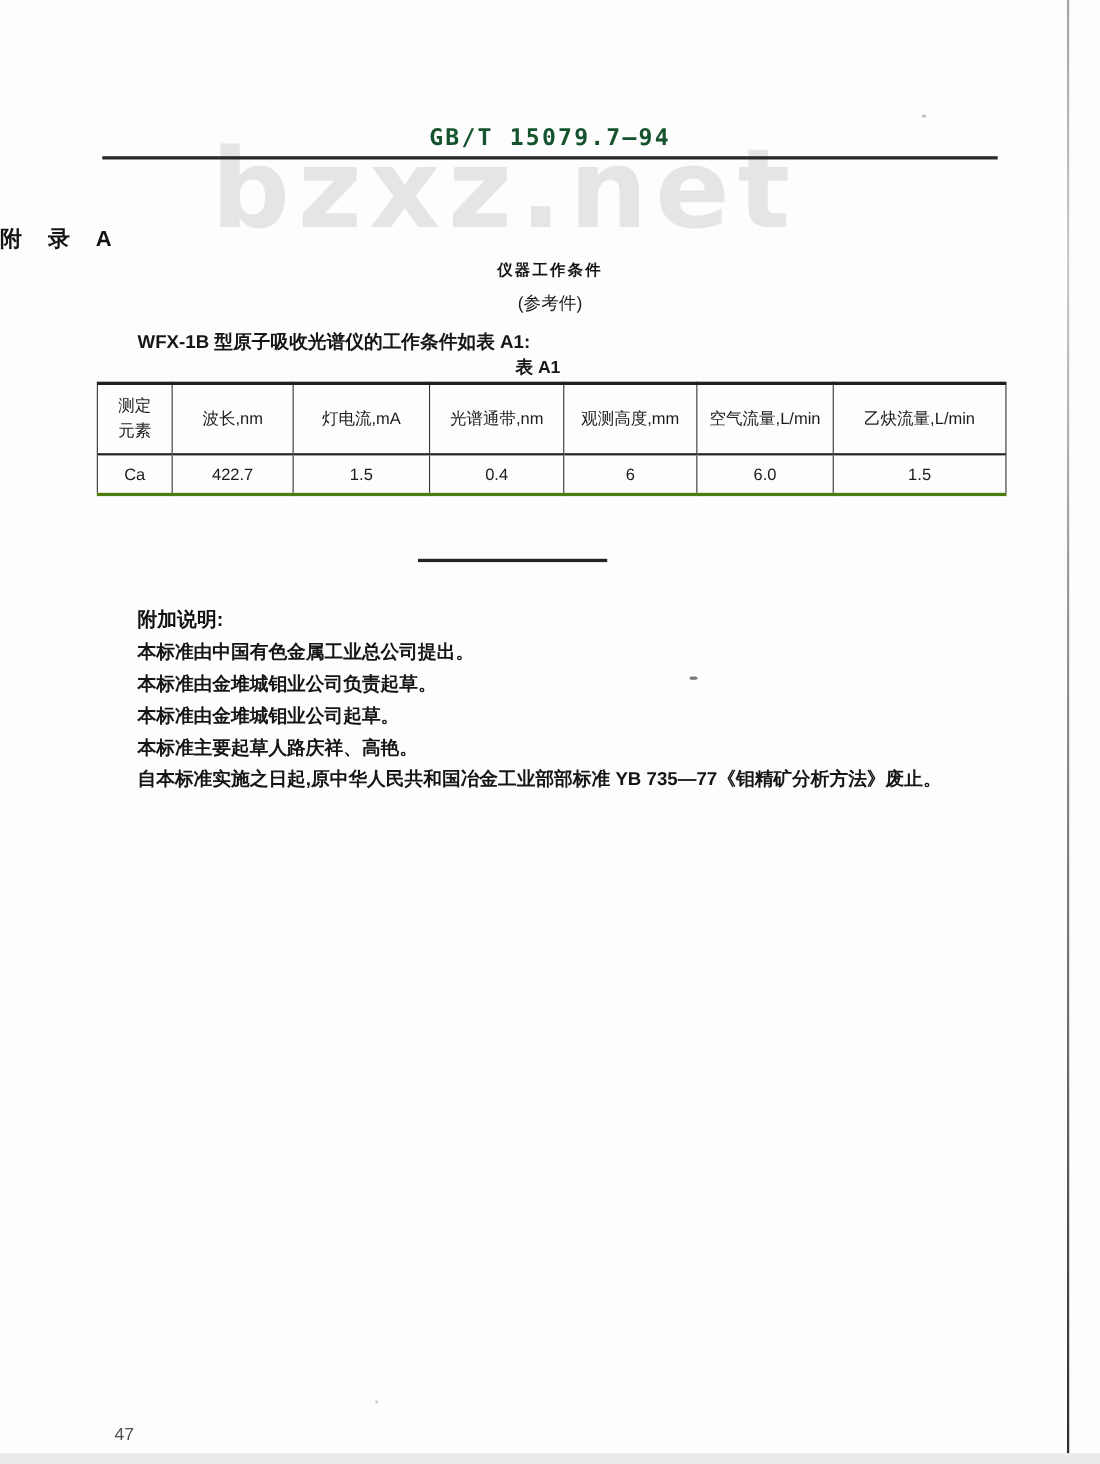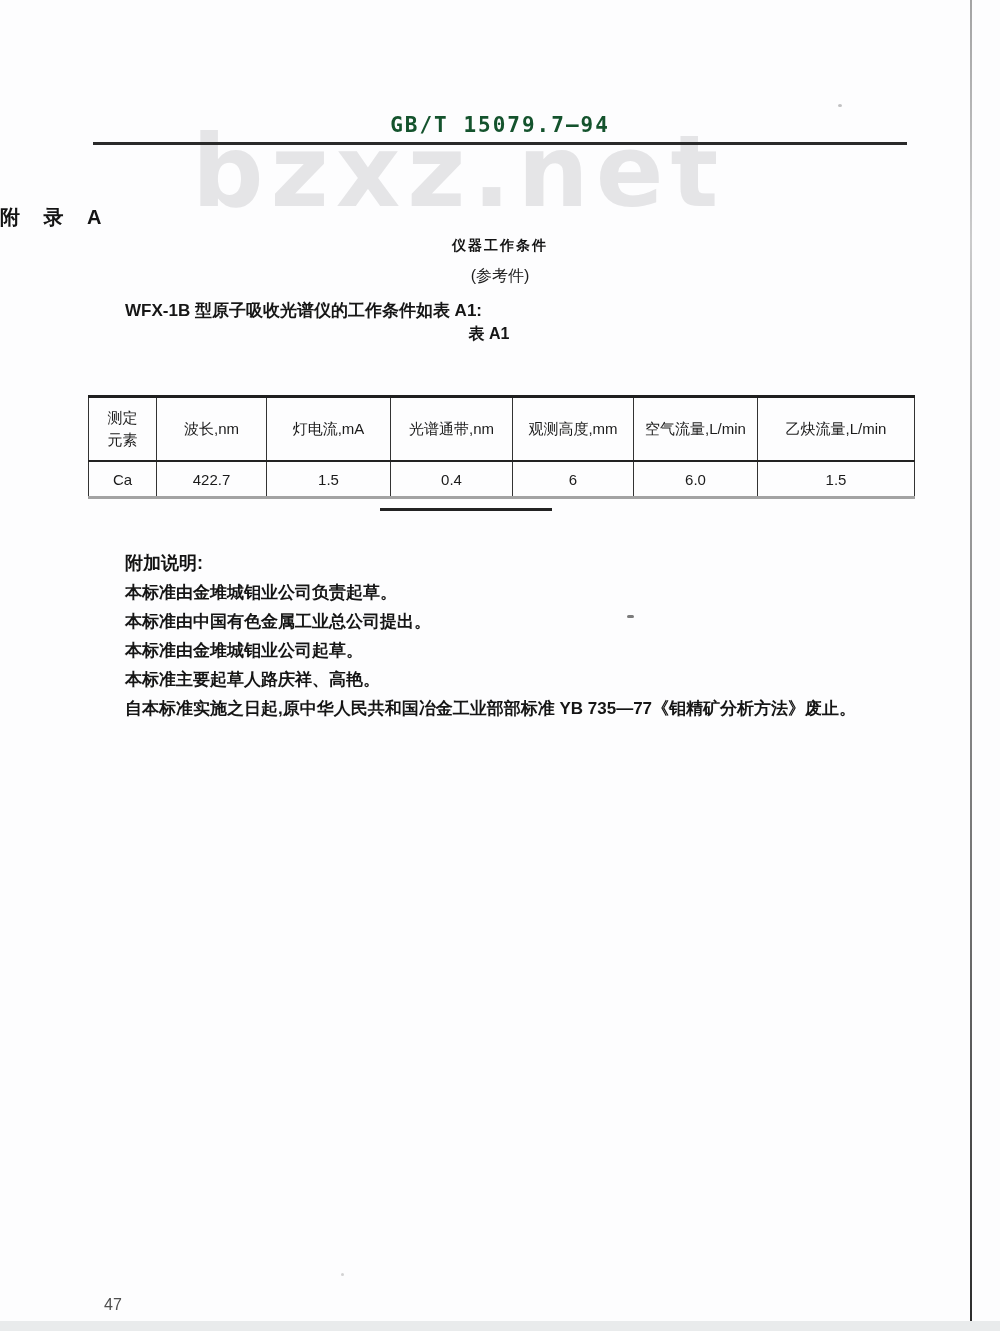--- a/index.html
+++ b/index.html
@@ -59,22 +59,22 @@
     position:absolute; left:125px; top:299px;
     font-size:17px; font-weight:600; color:#161616; z-index:1;
   }
   .table-caption {
     position:absolute; left:0; top:324px; width:978px; text-align:center;
     font-size:16px; font-weight:700; color:#161616; z-index:1;
   }
   table.a1 {
     position:absolute; left:88px; top:347px; width:826px;
     border-collapse:collapse; table-layout:fixed; z-index:1;
-    border-top:3px solid #1f1f1f; border-bottom:3px solid #a3a3a3;
-    font-size:15px; color:#1b1b1b;margin-top:48px;
+    border-top:3px solid #1f1f1f; border-bottom:3px solid #4d7c0f;
+    font-size:15px; color:#1b1b1b;
   }
   table.a1 th, table.a1 td {
     border:1.5px solid #333; text-align:center; vertical-align:middle;
     padding:0; font-weight:500;
   }
   table.a1 thead th { height:62px; border-bottom:2.5px solid #222; line-height:1.45; }
   table.a1 tbody td { height:34px; }
   .divider {
     position:absolute; left:380px; top:508px; width:172px; height:3px;
     background:#232323; z-index:1;
@@ -144,22 +144,22 @@
         <td>6.0</td>
         <td>1.5</td>
       </tr>
     </tbody>
   </table>
 
   <div class="divider"></div>
 
   <div class="notes-heading">附加说明:</div>
   <div class="notes">
+    <div>本标准由中国有色金属工业总公司提出。</div>
     <div>本标准由金堆城钼业公司负责起草。</div>
-    <div>本标准由中国有色金属工业总公司提出。</div>
     <div>本标准由金堆城钼业公司起草。</div>
     <div>本标准主要起草人路庆祥、高艳。</div>
     <div>自本标准实施之日起,原中华人民共和国冶金工业部部标准 YB 735—77《钼精矿分析方法》废止。</div>
   </div>
 
   <div class="page-number">47</div>
 
   <div class="scan-edge-line"></div>
   <div class="scan-bottom-strip"></div>
   <div class="speck1"></div>

